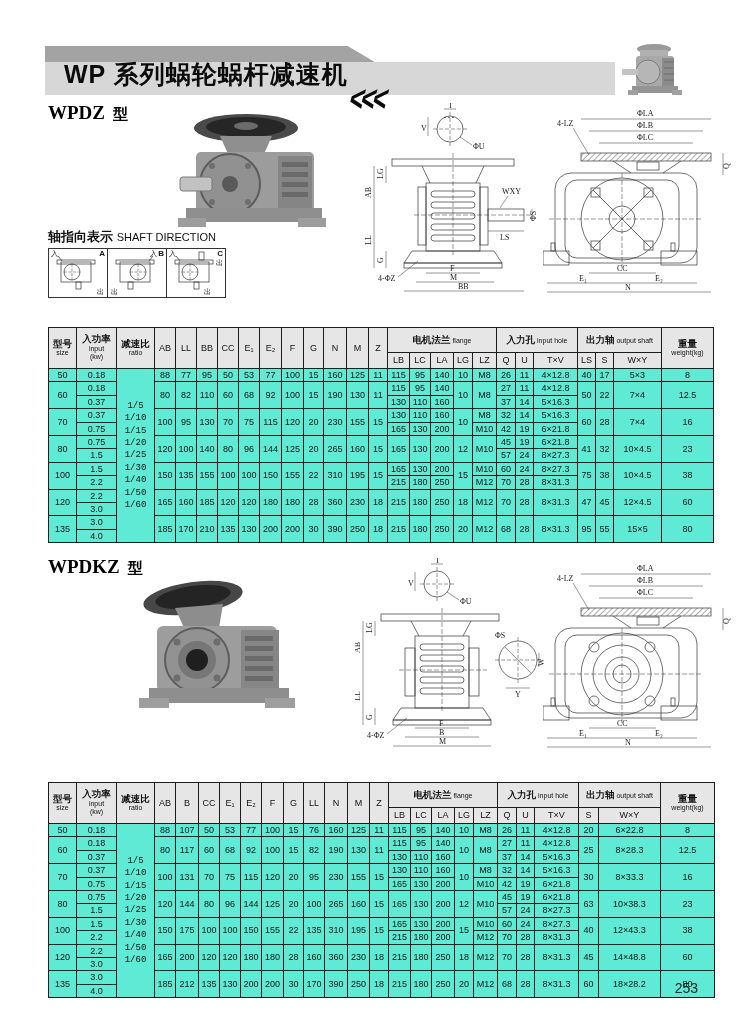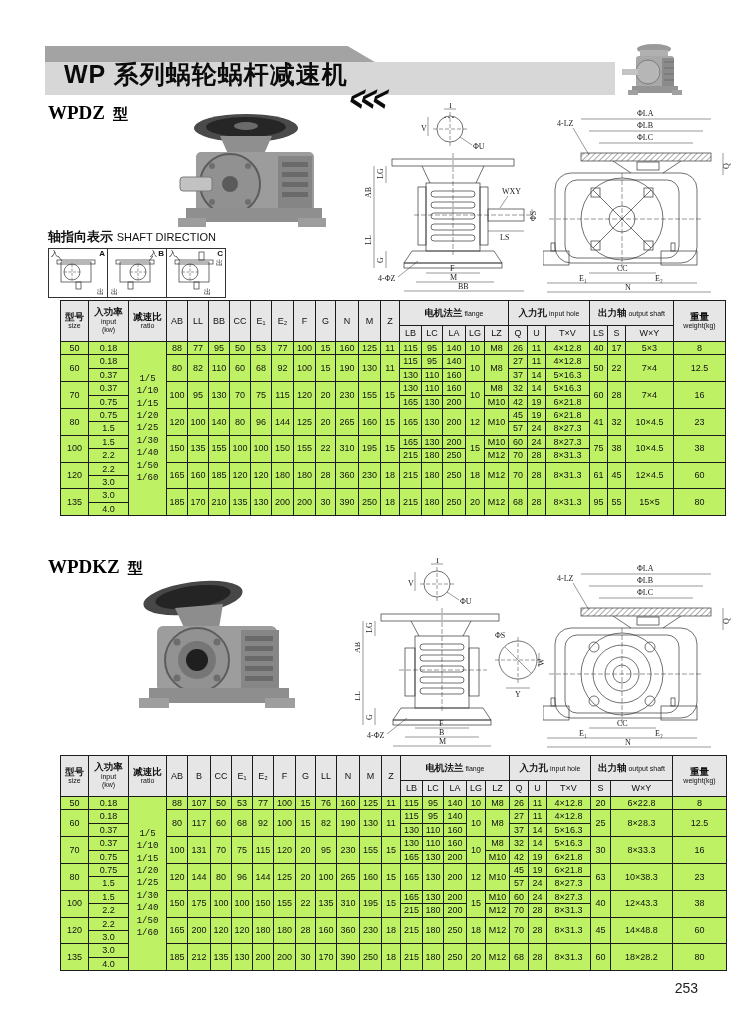--- a/index.html
+++ b/index.html
@@ -22,21 +22,21 @@
   .shaft-head .en{font-size:11px;font-weight:normal;letter-spacing:0;}
   .shaft-box{margin-top:2px;width:176px;height:48px;border:1px solid #333;display:flex;}
   .shaft-cell{flex:1;border-right:1px solid #333;position:relative;}
   .shaft-cell:last-child{border-right:none;}
   .shaft-letter{position:absolute;right:2px;top:0;font-size:8px;font-weight:bold;}
   .zh-in{position:absolute;left:2px;top:0;font-size:7px;}
   .zh-out-br{position:absolute;right:3px;bottom:0;font-size:7px;}
   .zh-out-bl{position:absolute;left:3px;bottom:0;font-size:7px;}
   .zh-out-tr{position:absolute;right:2px;top:9px;font-size:7px;}
   
-  table.dt{border-collapse:collapse;table-layout:fixed;position:absolute;left:60px;background:#bef264;}
+  table.dt{border-collapse:collapse;table-layout:fixed;position:absolute;left:48px;background:#5eead4;margin-top:27px;}
   table.dt th,table.dt td{border:1px solid #1c1c1c;padding:0;text-align:center;vertical-align:middle;
       font-size:9px;line-height:1.15;overflow:hidden;}
   table.dt thead th{background:#e6e6e6;font-weight:normal;}
   table.dt thead .zh{font-size:9.5px;font-weight:bold;}
   table.dt thead .en{font-size:7px;}
   table.dt thead .en2{font-size:7px;}
   table.dt thead tr:first-child th{height:24px;}
   table.dt thead tr:last-child th{height:15px;font-size:9px;}
   table.dt tbody td{height:12.4px;}
   table.dt td.ratio{white-space:pre-line;font-size:9px;line-height:12.4px;font-family:Liberation Mono, monospace;}
@@ -519,21 +519,21 @@
           <td rowspan="2">230</td>
           <td rowspan="2">18</td>
           <td rowspan="2">215</td>
           <td rowspan="2">180</td>
           <td rowspan="2">250</td>
           <td rowspan="2">18</td>
           <td rowspan="2">M12</td>
           <td rowspan="2">70</td>
           <td rowspan="2">28</td>
           <td rowspan="2">8×31.3</td>
-          <td rowspan="2">61</td>
+          <td rowspan="2">47</td>
           <td rowspan="2">45</td>
           <td rowspan="2">12×4.5</td>
           <td rowspan="2">60</td>
         </tr>
         <tr>
           <td>3.0</td>
         </tr>
         <tr>
           <td rowspan="2">135</td>
           <td>3.0</td>

